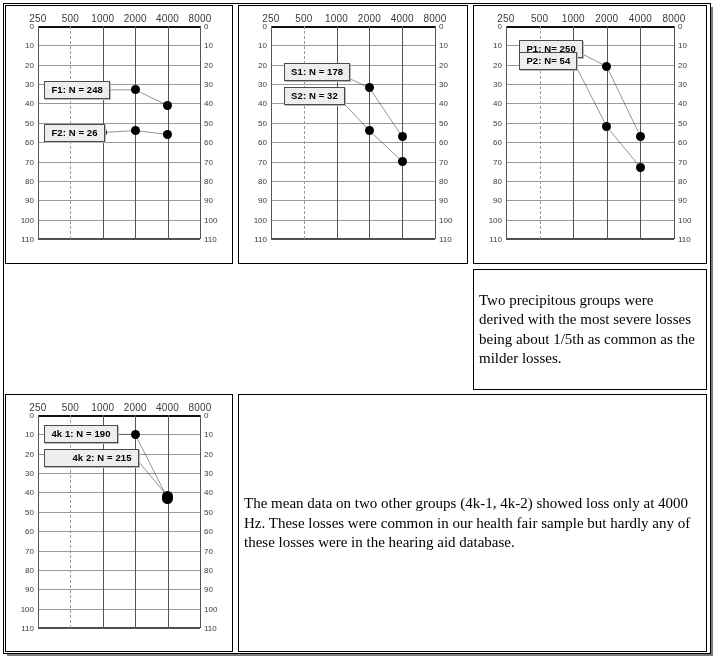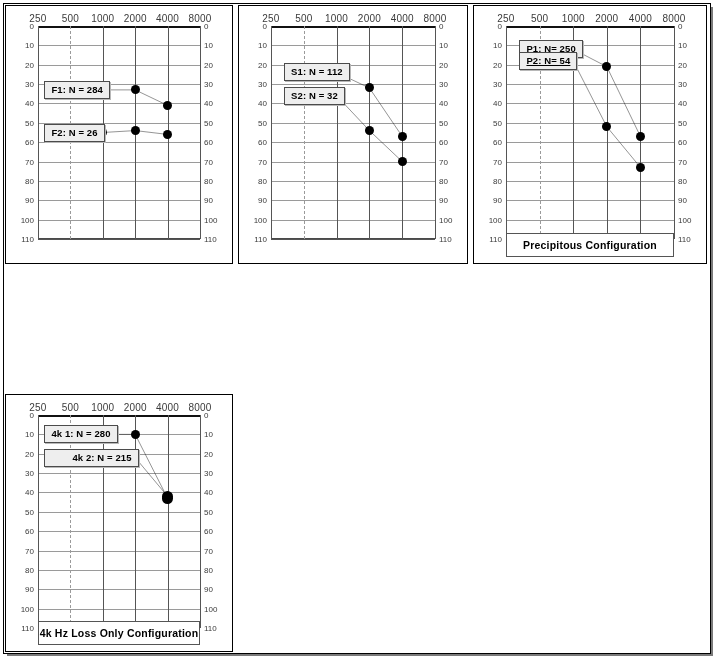--- a/index.html
+++ b/index.html
@@ -213,21 +213,21 @@
           <svg class="series-line" viewBox="0 0 100 100" preserveAspectRatio="none" style="width: 100%; height: 100%; position: absolute; left: 0px; top: 0px;">
             <polyline points="40.000,30.000 60.000,30.000 80.000,37.273" fill="none" stroke="#111" stroke-width="0.45" vector-effect="non-scaling-stroke"></polyline>
             <polyline points="40.000,50.000 60.000,49.091 80.000,50.909" fill="none" stroke="#111" stroke-width="0.45" vector-effect="non-scaling-stroke"></polyline>
           </svg>
           <div class="dot" style="left: 40%; top: 30%;"></div>
           <div class="dot" style="left: 60%; top: 30%;"></div>
           <div class="dot" style="left: 80%; top: 37.2727%;"></div>
           <div class="dot" style="left: 40%; top: 50%;"></div>
           <div class="dot" style="left: 60%; top: 49.0909%;"></div>
           <div class="dot" style="left: 80%; top: 50.9091%;"></div>
-          <div class="pt-label" style="top: 30%; left: 4%; right: auto;">F1: N = 284</div>
+          <div class="pt-label" style="top: 30%; left: 4%; right: auto;">F1: N = 248</div>
           <div class="pt-label" style="top: 50%; left: 4%; right: auto;">F2: N = 26</div>
         </div>
     </div>
   </div>
 
   <div class="cell chart-panel" style="left:238px; top:5px; width:230px; height:259px;">
     <div class="chart-inner">
       <div class="plot" id="plot-sloping">
           <div class="plot-frame"></div>
           <div class="hline zero" style="top: 0%;"></div>
@@ -281,21 +281,21 @@
           <svg class="series-line" viewBox="0 0 100 100" preserveAspectRatio="none" style="width: 100%; height: 100%; position: absolute; left: 0px; top: 0px;">
             <polyline points="40.000,21.818 60.000,29.091 80.000,51.818" fill="none" stroke="#111" stroke-width="0.45" vector-effect="non-scaling-stroke"></polyline>
             <polyline points="40.000,32.727 60.000,49.091 80.000,63.636" fill="none" stroke="#111" stroke-width="0.45" vector-effect="non-scaling-stroke"></polyline>
           </svg>
           <div class="dot" style="left: 40%; top: 21.8182%;"></div>
           <div class="dot" style="left: 60%; top: 29.0909%;"></div>
           <div class="dot" style="left: 80%; top: 51.8182%;"></div>
           <div class="dot" style="left: 40%; top: 32.7273%;"></div>
           <div class="dot" style="left: 60%; top: 49.0909%;"></div>
           <div class="dot" style="left: 80%; top: 63.6364%;"></div>
-          <div class="pt-label" style="top: 21.8182%; left: 8%; right: auto;">S1: N = 112</div>
+          <div class="pt-label" style="top: 21.8182%; left: 8%; right: auto;">S1: N = 178</div>
           <div class="pt-label" style="top: 32.7273%; left: 8%; right: auto;">S2: N = 32</div>
         </div>
     </div>
   </div>
 
   <div class="cell chart-panel" style="left:473px; top:5px; width:234px; height:259px;">
     <div class="chart-inner">
       <div class="plot" id="plot-precipitous">
           <div class="plot-frame"></div>
           <div class="hline zero" style="top: 0%;"></div>
@@ -350,30 +350,32 @@
             <polyline points="40.000,10.909 60.000,19.091 80.000,51.818" fill="none" stroke="#111" stroke-width="0.45" vector-effect="non-scaling-stroke"></polyline>
             <polyline points="40.000,16.364 60.000,47.273 80.000,66.364" fill="none" stroke="#111" stroke-width="0.45" vector-effect="non-scaling-stroke"></polyline>
           </svg>
           <div class="dot" style="left: 40%; top: 10.9091%;"></div>
           <div class="dot" style="left: 60%; top: 19.0909%;"></div>
           <div class="dot" style="left: 80%; top: 51.8182%;"></div>
           <div class="dot" style="left: 40%; top: 16.3636%;"></div>
           <div class="dot" style="left: 60%; top: 47.2727%;"></div>
           <div class="dot" style="left: 80%; top: 66.3636%;"></div>
           <div class="pt-label" style="top: 10.9091%; left: 8%; right: auto;">P1: N= 250</div>
-          <div class="pt-label" style="top: 16.3636%; left: 8%; right: auto; text-decoration: underline;">P2: N= 54</div>
+          <div class="pt-label" style="top: 16.3636%; left: 8%; right: auto;">P2: N= 54</div>
         </div>
-      <div class="chart-title-box">
-        <span>Precipitous Configuration</span>
-      </div>
-    </div>
-  </div>
-
-
-
+    </div>
+  </div>
+
+
+
+  <div class="cell text-cell" style="left:473px; top:269px; width:234px; height:121px;">
+    <div class="tc-inner mid">
+      <p>Two precipitous groups were derived with the most severe losses being about 1/5th as common as the milder losses.</p>
+    </div>
+  </div>
 
   <div class="cell chart-panel" style="left:5px; top:394px; width:228px; height:258px;">
     <div class="chart-inner">
       <div class="plot" id="plot-4khz">
           <div class="plot-frame"></div>
           <div class="hline zero" style="top: 0%;"></div>
           <div class="ytick left" style="top: 0%;">0</div>
           <div class="ytick right" style="top: 0%;">0</div>
           <div class="hline" style="top: 9.09091%;"></div>
           <div class="ytick left" style="top: 9.09091%;">10</div>
@@ -423,22 +425,24 @@
           <svg class="series-line" viewBox="0 0 100 100" preserveAspectRatio="none" style="width: 100%; height: 100%; position: absolute; left: 0px; top: 0px;">
             <polyline points="40.000,9.091 60.000,9.091 80.000,39.091" fill="none" stroke="#111" stroke-width="0.45" vector-effect="non-scaling-stroke"></polyline>
             <polyline points="40.000,20.000 60.000,20.000 80.000,38.182" fill="none" stroke="#111" stroke-width="0.45" vector-effect="non-scaling-stroke"></polyline>
           </svg>
           <div class="dot" style="left: 40%; top: 9.09091%;"></div>
           <div class="dot" style="left: 60%; top: 9.09091%;"></div>
           <div class="dot big" style="left: 80%; top: 39.0909%;"></div>
           <div class="dot" style="left: 40%; top: 20%;"></div>
           <div class="dot" style="left: 60%; top: 20%;"></div>
           <div class="dot big" style="left: 80%; top: 38.1818%;"></div>
-          <div class="pt-label" style="top: 9.09091%; left: 4%; right: auto;">4k 1: N = 280</div>
+          <div class="pt-label" style="top: 9.09091%; left: 4%; right: auto;">4k 1: N = 190</div>
           <div class="pt-label" style="top: 20%; left: 4%; right: auto; padding-left: 27px;">4k 2: N = 215</div>
         </div>
-      <div class="chart-title-box">
-        <span>4k Hz Loss Only Configuration</span>
-      </div>
-    </div>
-  </div>
-
+    </div>
+  </div>
+
+  <div class="cell text-cell" style="left:238px; top:394px; width:469px; height:258px;">
+    <div class="tc-inner mid">
+      <p>The mean data on two other groups (4k-1, 4k-2) showed loss only at 4000 Hz. These losses were common in our health fair sample but hardly any of these losses were in the hearing aid database.</p>
+    </div>
+  </div>
 </div>
 
 </body></html>

